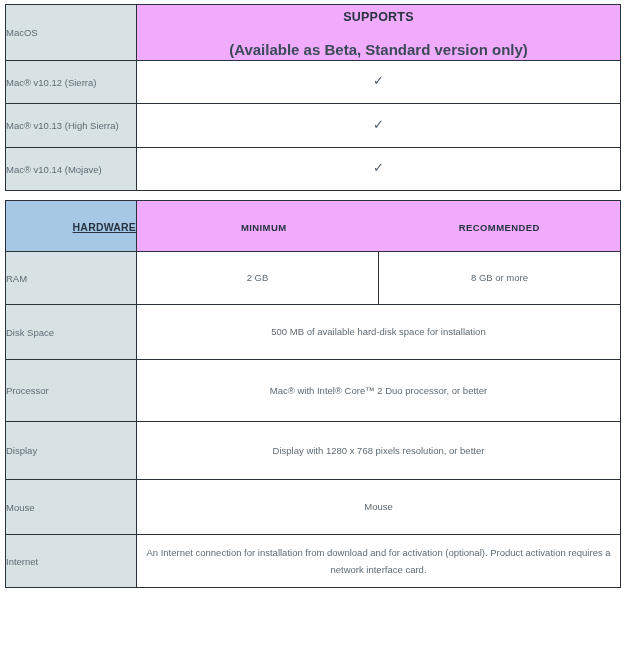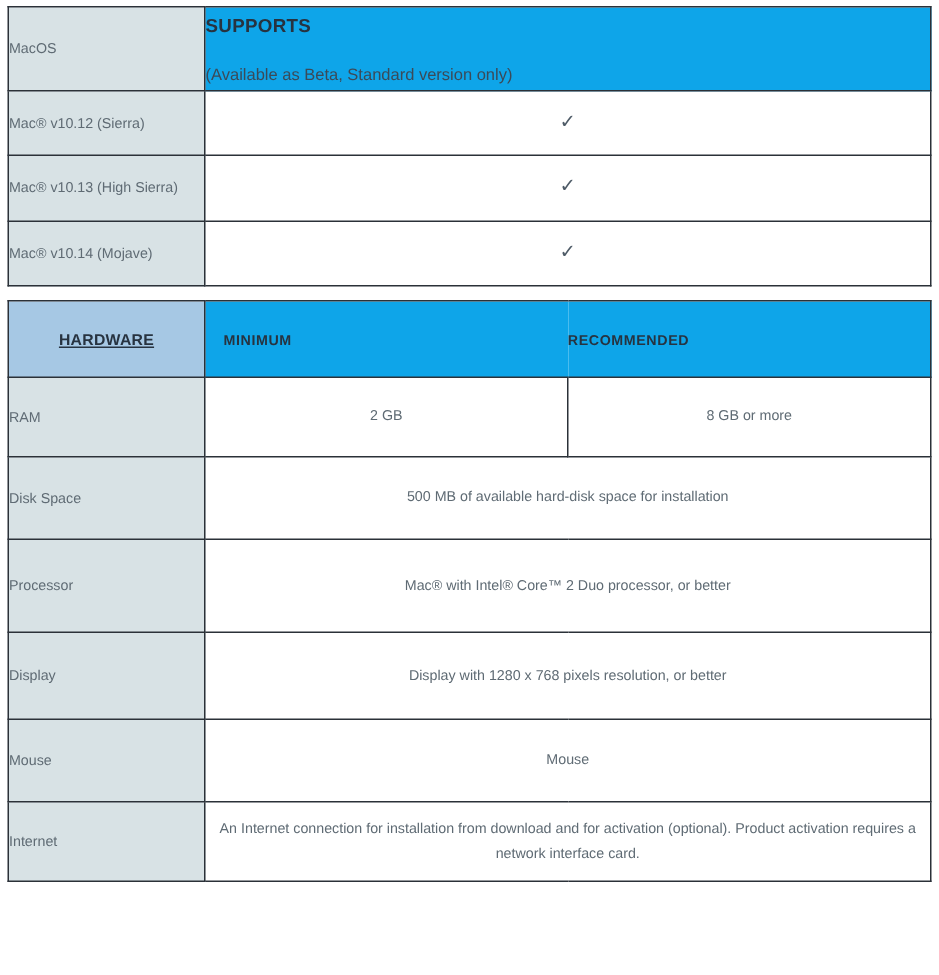--- a/index.html
+++ b/index.html
@@ -50,46 +50,47 @@
   #hardware-table col.c-min   { width: 242px; }
   #hardware-table col.c-rec   { width: 242px; }
 
   .req-table td, .req-table th {
     border: 1px solid #2b3138;
     padding: 0;
     vertical-align: middle;
   }
 
   .hdr-blue {
-    background: #0ea5e9;
+    background: #f0abfc;
+    text-align: center;
     padding: 6px 8px;
   }
   .hdr-title {
     font-size: 12.5px;
     font-weight: bold;
     color: #273340;
     letter-spacing: 0.2px;
     line-height: 16px;
   }
   .hdr-sub {
-    font-size: 11px;
-    font-weight: normal;
+    font-size: 15px;
+    font-weight: bold;
     color: #3b4a58;
     line-height: 14px;
     margin-top: 18px;
   }
   .hdr-colname {
     font-size: 9.5px;
     font-weight: bold;
     color: #273340;
     letter-spacing: 0.4px;
   }
   .hdr-label-cell {
     background: #a6c8e4;
-    text-align: center;
+    text-align: right;
     padding: 6px 0 6px 10px;
   }
   .hdr-label-text {
     font-size: 10.5px;
     font-weight: bold;
     color: #273340;
     text-decoration: underline;
     letter-spacing: 0.2px;
   }
 

